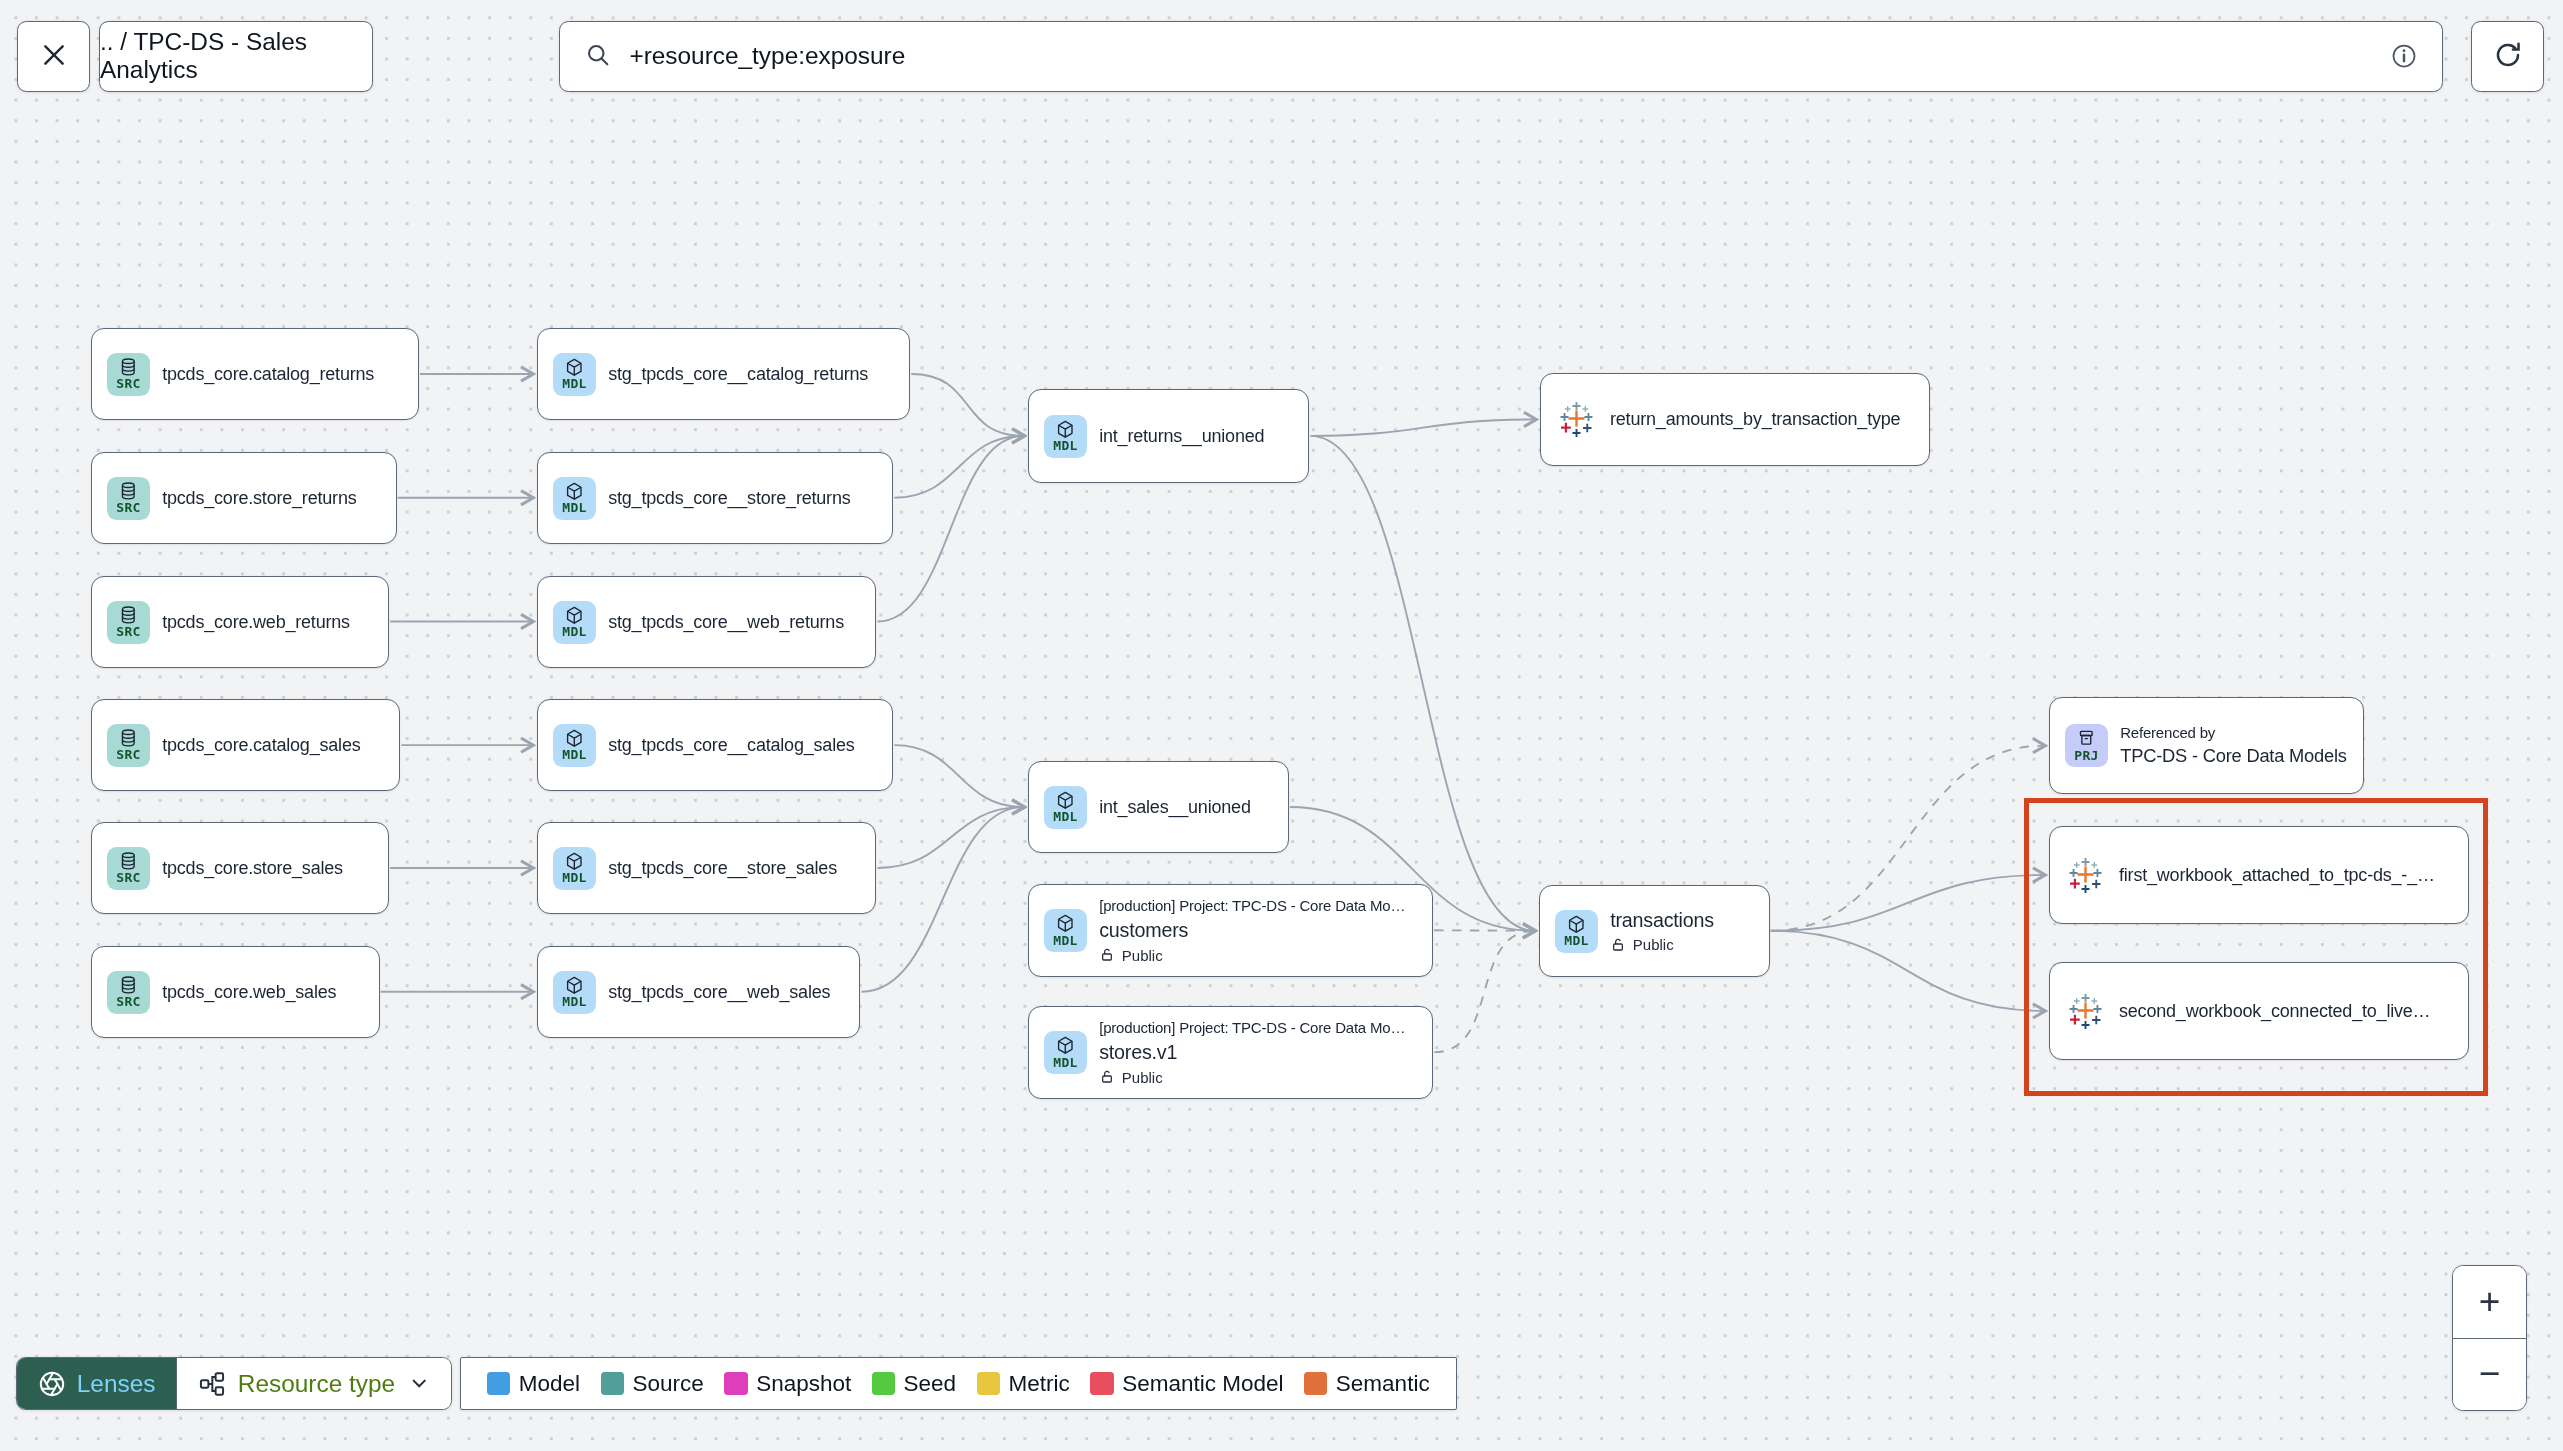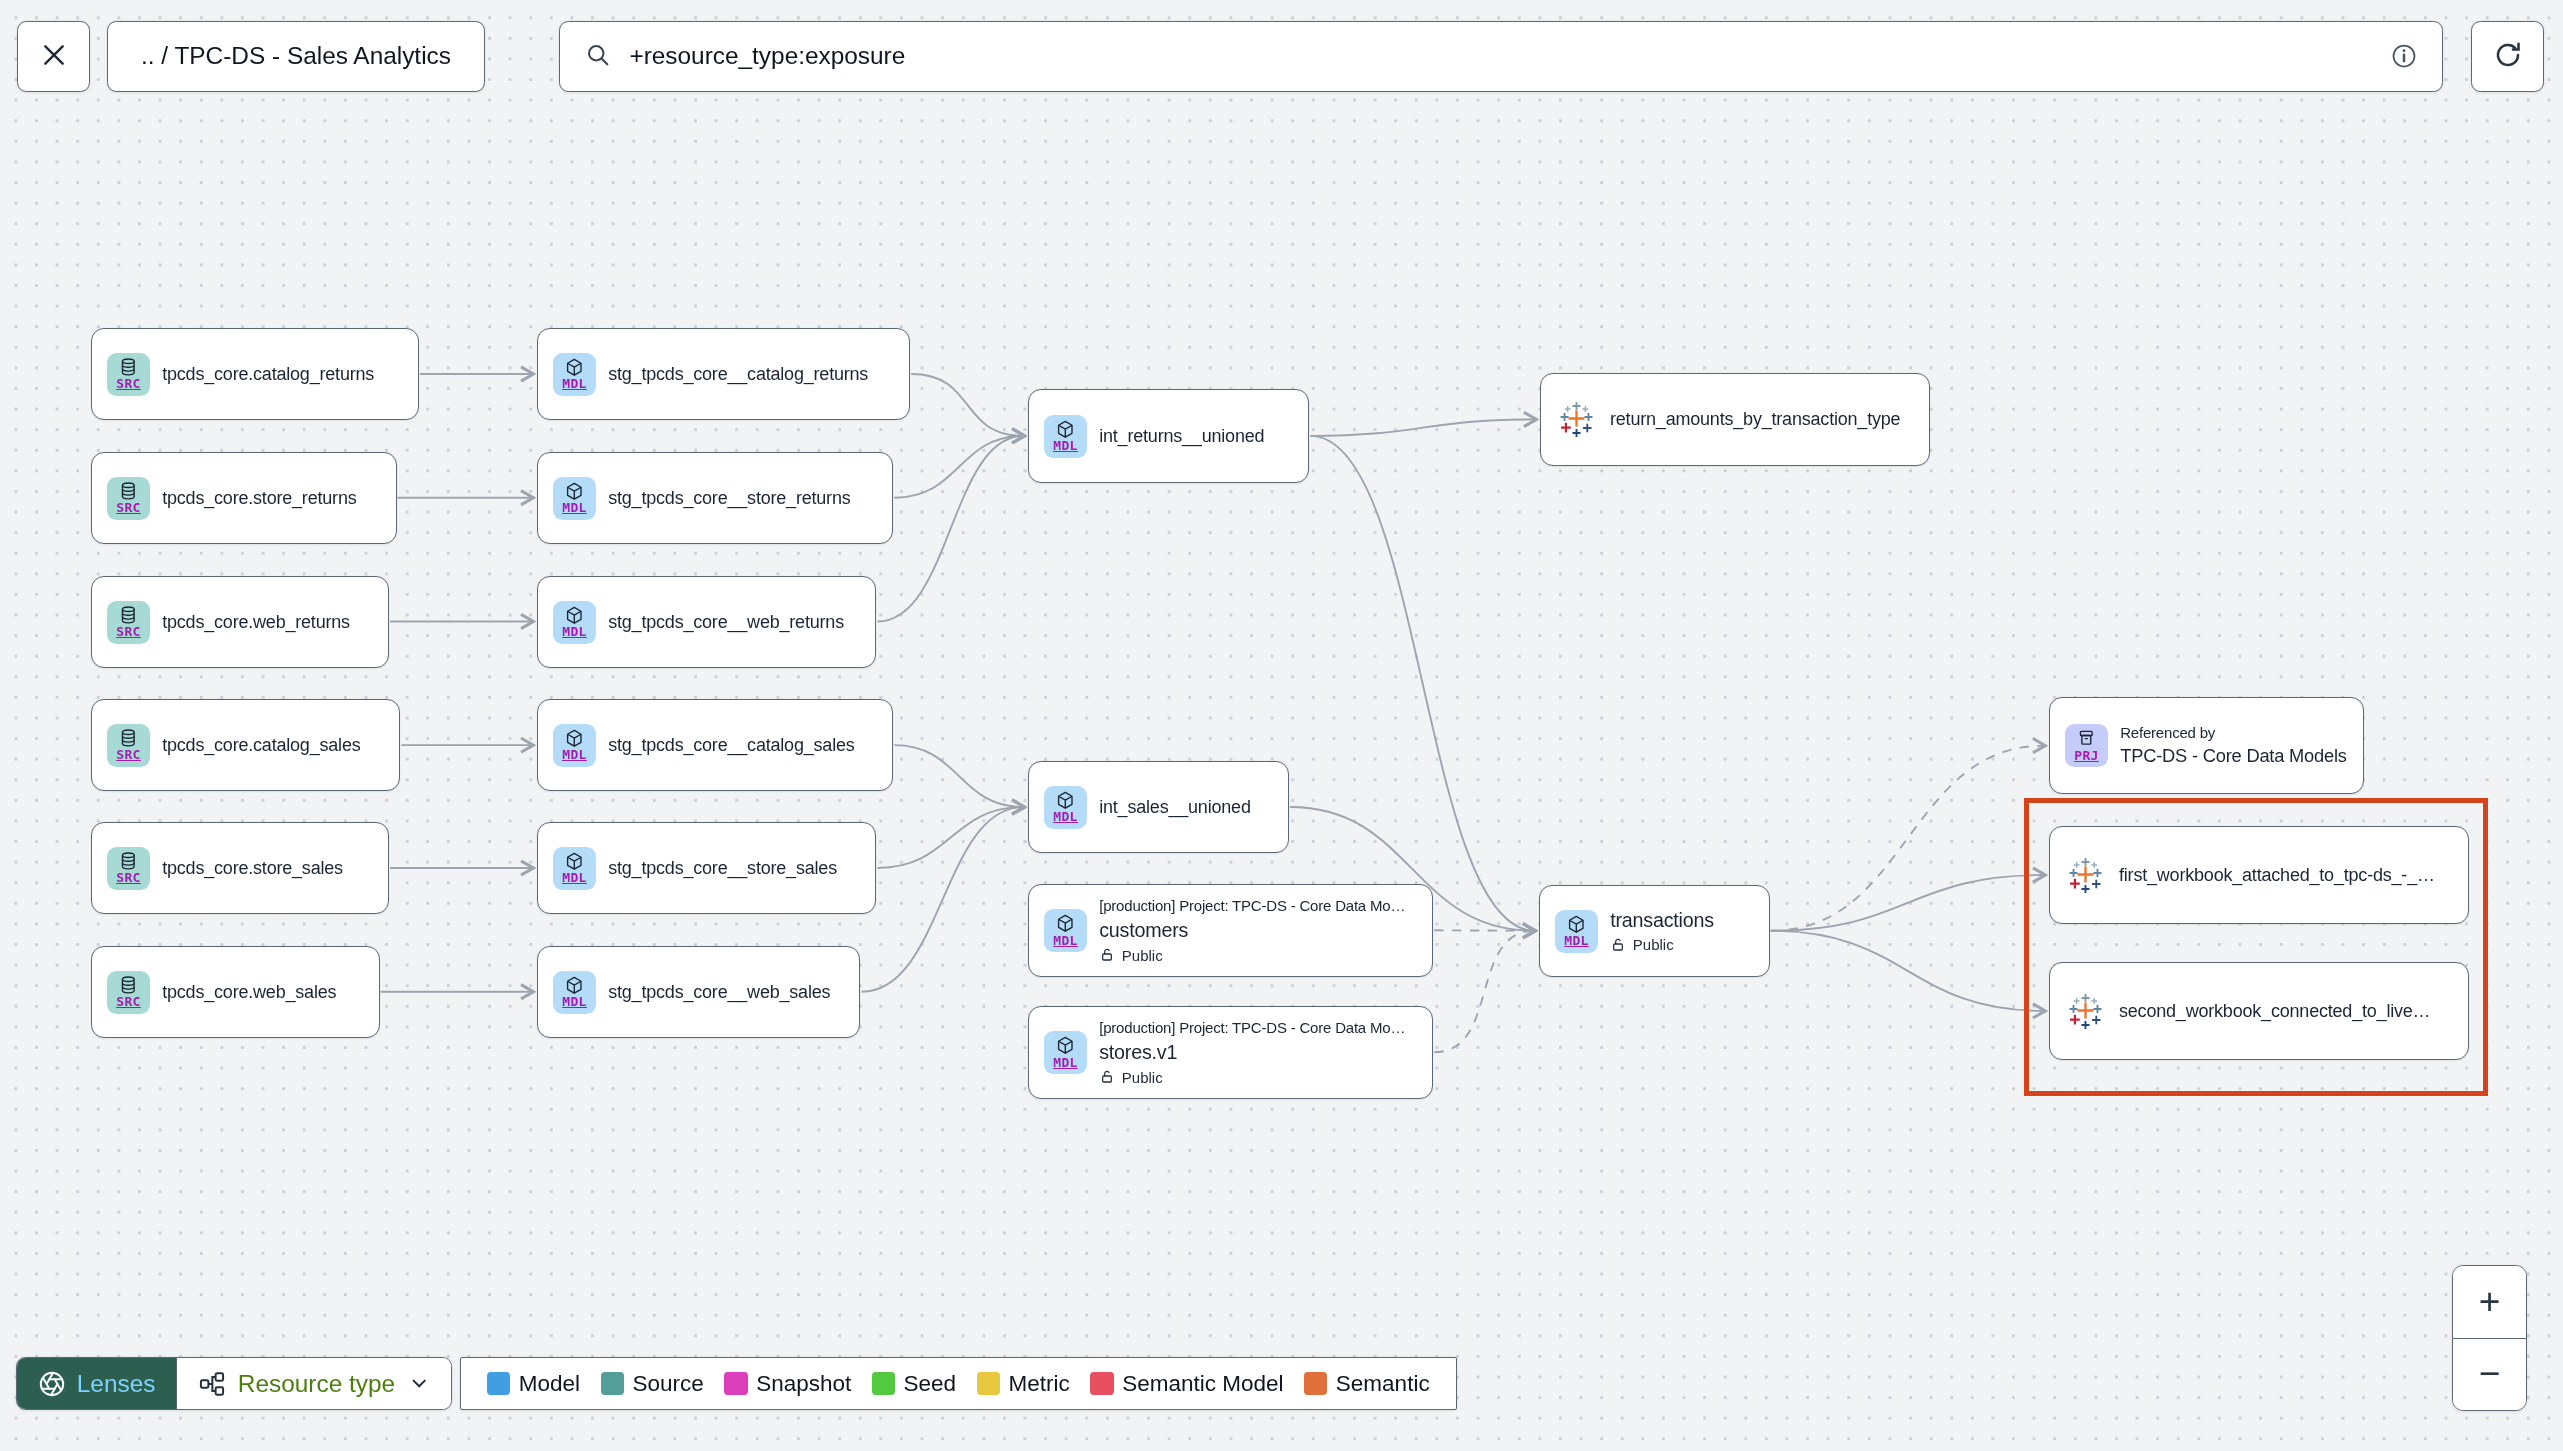--- a/index.html
+++ b/index.html
@@ -7,38 +7,38 @@
     width:2563px;height:1451px;position:relative;overflow:hidden;
     background-color:#f2f3f5;
     background-image:radial-gradient(circle,#ccd1d9 1.5px,transparent 1.8px);
     background-size:20.6px 20.6px;background-position:5.6px 7.5px;
     font-family:"Liberation Sans","DejaVu Sans",sans-serif;color:#1b2533;
   }
   
   .bar-box{position:absolute;background:#fff;border:1.9px solid #5d6877;border-radius:9.4px;
     box-sizing:border-box;display:flex;align-items:center;box-shadow:0 0.9px 2.8px rgba(15,23,42,.10);}
   .close-btn{left:17px;top:20.6px;width:73px;height:71px;justify-content:center;cursor:pointer;}
-  .breadcrumb-box{left:107px;top:20.6px;width:378px;height:71px;justify-content:center;}
+  .breadcrumb-box{left:99px;top:20.6px;width:274px;height:71px;justify-content:center;}
   .breadcrumb-box span{font-size:24.4px;color:#10161f;}
   .search-box{left:559px;top:20.6px;width:1884px;height:71px;padding:0 24.4px;gap:15px;}
   .search-box input{flex:1;border:none;outline:none;font:24.4px "Liberation Sans","DejaVu Sans",sans-serif;
     color:#10161f;background:transparent;}
   .refresh-btn{left:2471px;top:20.6px;width:73px;height:71px;justify-content:center;cursor:pointer;}
   
   .edges{position:absolute;left:0;top:0;z-index:1;}
   .edge{fill:none;stroke:#9ca4b0;stroke-width:2px;}
   .edge.dashed{stroke-dasharray:10 9;}
   .hbox{position:absolute;z-index:2;border:5.6px solid #d5431d;box-sizing:border-box;}
   .node{position:absolute;z-index:3;background:#fff;border:1.5px solid #5d6877;border-radius:13px;
     box-sizing:border-box;display:flex;align-items:center;padding:0 11.2px 0 15px;gap:12.2px;
     overflow:hidden;box-shadow:0 0.9px 1.9px rgba(13,27,42,.08);cursor:pointer;}
   .badge{width:43px;height:43px;border-radius:9.4px;display:flex;flex-direction:column;
     align-items:center;justify-content:center;flex:none;}
   .badge svg{width:20.6px;height:20.6px;display:block;}
-  .badge .bl{font:600 13px/1.1 "DejaVu Sans Mono",monospace;color:#a21caf;letter-spacing:0.4px;text-decoration:underline;}
+  .badge .bl{font:600 13px/1.1 "DejaVu Sans Mono",monospace;color:#14532d;letter-spacing:0.4px;}
   .ncol{display:flex;flex-direction:column;gap:4.7px;min-width:0;justify-content:flex-end;}
   .nlabel{font-size:18px;color:#1b2533;white-space:nowrap;letter-spacing:-0.2px;}
   .nname{font-size:19.7px;color:#1b2533;white-space:nowrap;letter-spacing:-0.2px;}
   .nsmall{font-size:15px;color:#1b2533;white-space:nowrap;letter-spacing:-0.2px;}
   .naccess{display:flex;align-items:center;gap:6.6px;font-size:15px;color:#232d3c;}
   .naccess svg{width:16px;height:16px;}
   .node.exp{padding:0 11.2px 0 15px;gap:13px;}
   .node.exp .nlabel{font-size:18px;}
   .tbl{flex:none;display:flex;}
   .node .ref-name{font-size:18.3px;}

